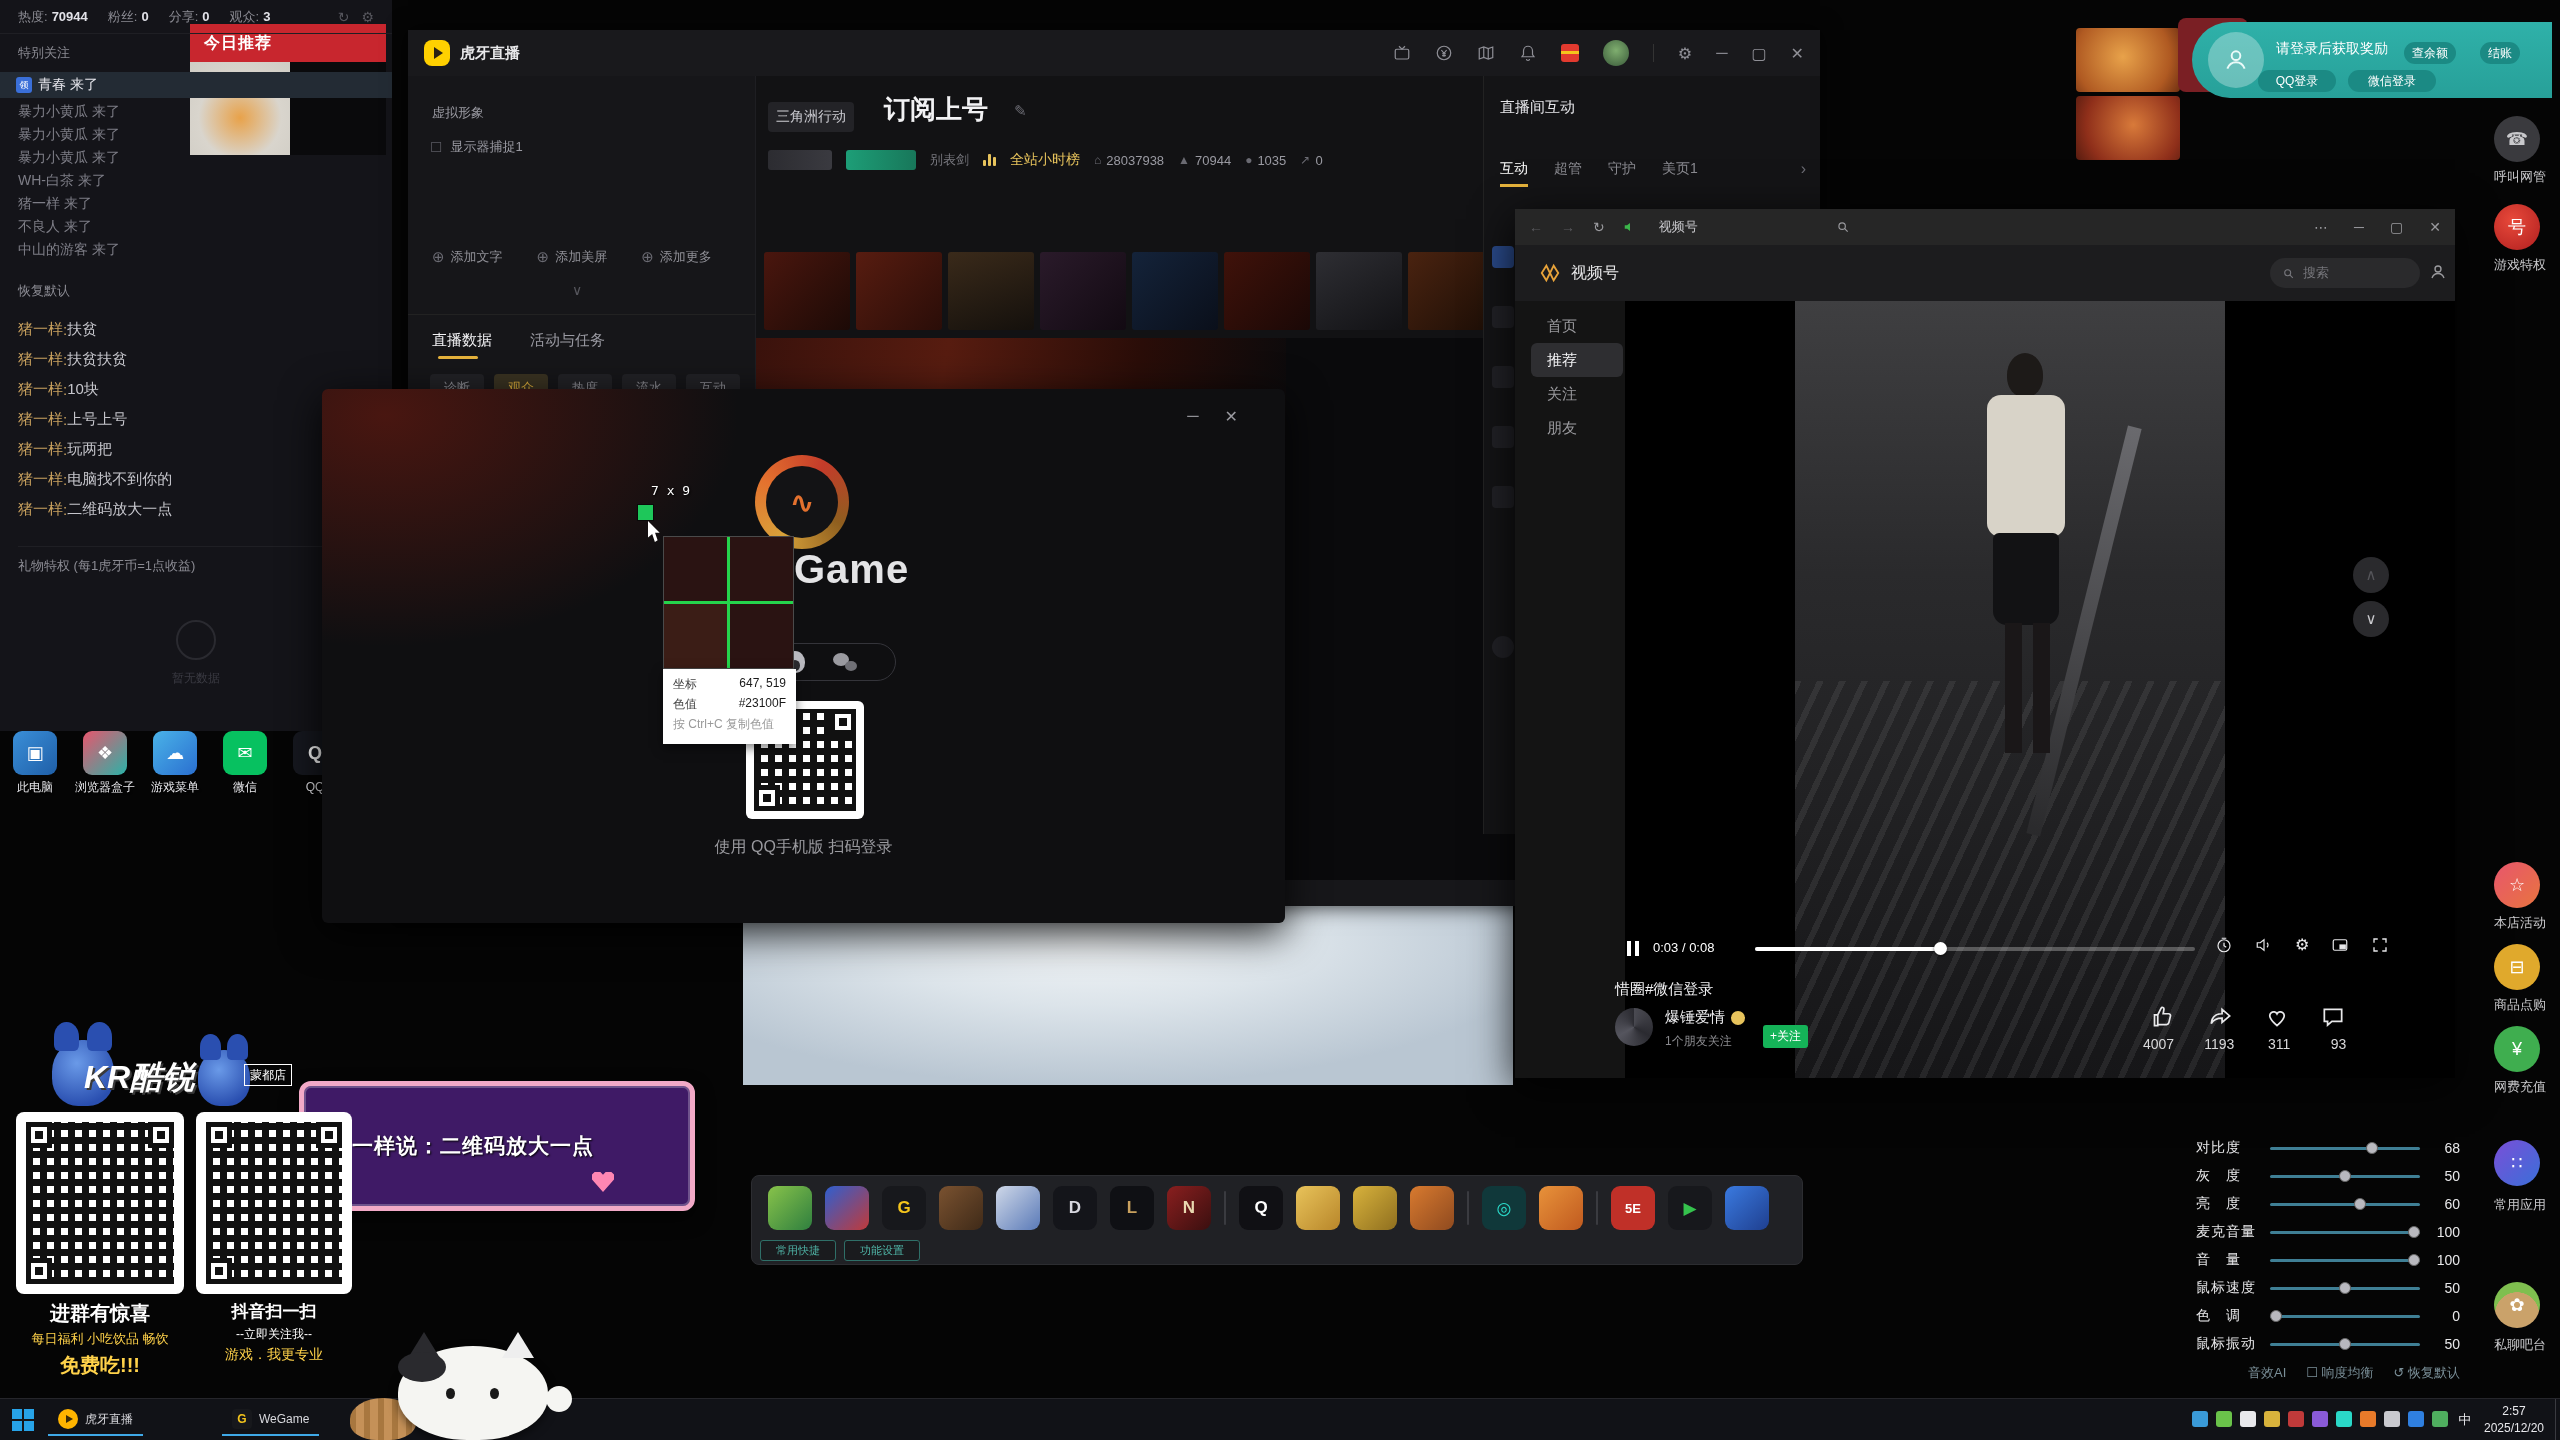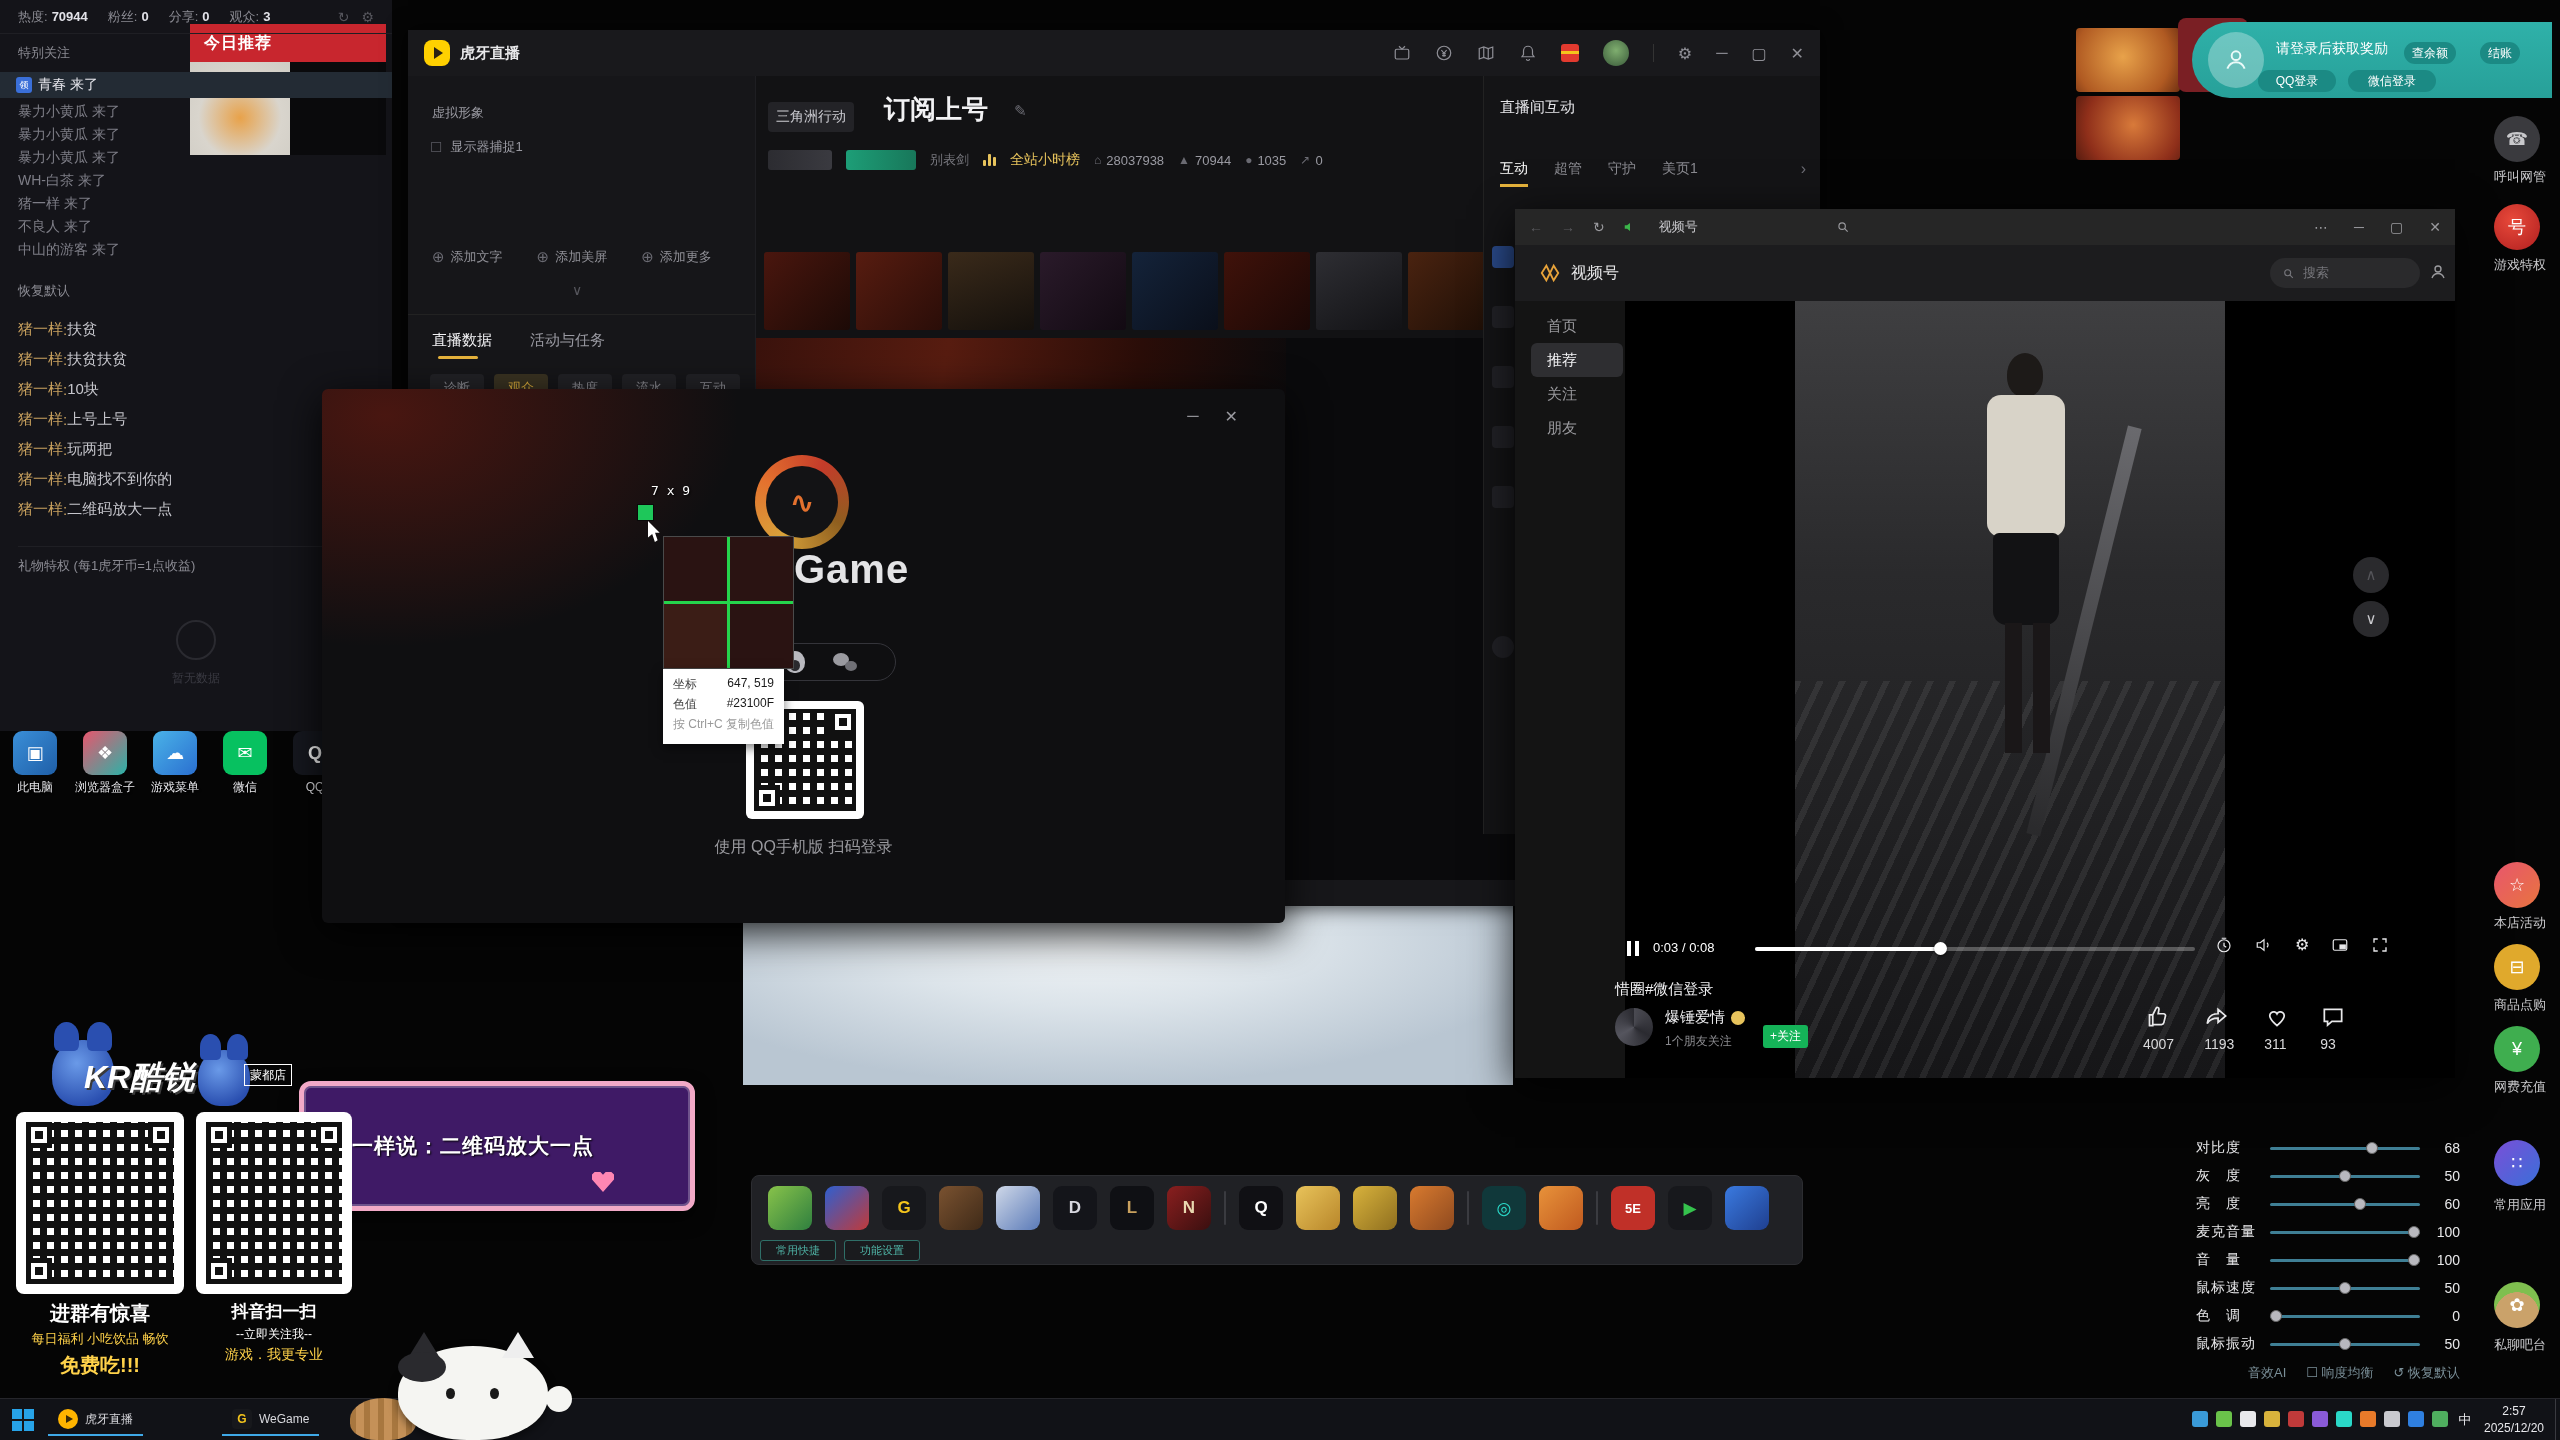--- a/index.html
+++ b/index.html
@@ -121,21 +121,21 @@
 .qrp .f b{position:absolute;left:4px;top:4px;width:8px;height:8px;background:#111}
 .qrp .tl{left:0;top:0}.qrp .tr{right:0;top:0}.qrp .bl{left:0;bottom:0}
 
 #pk-size{left:651px;top:483px;color:#fff;font-family:"DejaVu Sans Mono",monospace;font-size:13px;text-shadow:1px 1px 2px #000}
 #pk-sw{left:637px;top:504px;width:17px;height:17px;background:#1ec75a;border:1px solid #0a0a0a}
 #pk-cur{left:648px;top:521px;width:15px;height:21px;background:#fff;clip-path:polygon(0 0,0 78%,28% 62%,46% 100%,64% 92%,47% 56%,78% 56%);filter:drop-shadow(1px 1px 1px #000)}
 #pk-mag{left:663px;top:536px;width:131px;height:133px;background:#2a1312;border:1px solid #4a4a4a;overflow:hidden}
 #pk-mag .q{position:absolute;left:0;top:66px;width:65px;height:67px;background:#3b1d16}
 #pk-mag .cv{position:absolute;left:63px;top:0;width:3px;height:133px;background:#25d44c}
 #pk-mag .ch{position:absolute;left:0;top:64px;width:131px;height:3px;background:#25d44c}
-#pk-info{left:663px;top:669px;width:121px;height:75px;background:#fff;box-shadow:0 4px 10px rgba(0,0,0,.5);font-size:12px;padding:7px 10px}
+#pk-info{left:663px;top:669px;width:133px;height:75px;background:#fff;box-shadow:0 4px 10px rgba(0,0,0,.5);font-size:12px;padding:7px 10px}
 #pk-info .r{display:flex;justify-content:space-between;margin-bottom:3px;color:#444}
 #pk-info .v{color:#1a1a1a}
 #pk-info .hint{color:#9a9a9a}
 
 #ch{left:1515px;top:209px;width:940px;height:869px;background:#141414;box-shadow:0 10px 40px rgba(0,0,0,.85)}
 #ch .tbar{position:absolute;left:0;top:0;width:940px;height:36px;background:#262626;display:flex;align-items:center;padding:0 14px;gap:18px;color:#9a9a9e;font-size:14px}
 #ch .tbar .dim{color:#5a5a5e}
 #ch .tbar .tt{color:#c9c9cd;font-size:13px;margin-left:4px}
 #ch .tbar .win{margin-left:auto;display:flex;gap:26px;color:#9a9a9e}
 #ch .hdr{position:absolute;left:0;top:36px;width:940px;height:56px;background:#1c1c1e;display:flex;align-items:center;padding:0 24px}
@@ -164,21 +164,21 @@
 #ch .knob{position:absolute;left:179px;top:-5px;width:13px;height:13px;border-radius:50%;background:#fff;box-shadow:0 1px 3px rgba(0,0,0,.6)}
 #ch .rctl{position:absolute;left:700px;top:726px;display:flex;gap:22px;color:#e8e8ea;align-items:center}
 #ch .caption{position:absolute;left:100px;top:771px;color:#f0f0f2;font-size:15px}
 #ch .acct{position:absolute;left:100px;top:799px;display:flex;gap:12px}
 #ch .avat{width:38px;height:38px;border-radius:50%;background:conic-gradient(#4a4a52,#2a2a30,#55555e,#2a2a30)}
 #ch .nm{color:#f2f2f4;font-size:15px;display:flex;align-items:center;gap:6px}
 #ch .medal{width:14px;height:14px;border-radius:50%;background:#e7c35c}
 #ch .fr{color:#8a8a8e;font-size:12px;margin-top:6px}
 #ch .follow{position:absolute;left:248px;top:816px;background:#15b358;color:#fff;font-size:12px;border-radius:3px;padding:3px 7px}
 #ch .est{position:absolute;left:628px;top:795px;display:flex;gap:30px}
-#ch .est .c{display:flex;flex-direction:column;align-items:flex-start;gap:6px;color:#d8d8da;font-size:14px}
+#ch .est .c{display:flex;flex-direction:column;align-items:flex-end;gap:6px;color:#d8d8da;font-size:14px}
 
 #redblk{left:2178px;top:18px;width:70px;height:74px;background:#7a1f24;border-radius:8px}
 #pill{left:2192px;top:22px;width:360px;height:76px;background:linear-gradient(180deg,#2fb1a9,#27a099);border-radius:38px 0 0 38px}
 #pill .av{position:absolute;left:16px;top:10px;width:56px;height:56px;border-radius:50%;background:rgba(255,255,255,.3);display:flex;align-items:center;justify-content:center;color:#eafaf8}
 #pill .tx{position:absolute;left:84px;top:18px;color:#fff;font-size:14px}
 .pbtn{position:absolute;height:22px;border-radius:11px;background:#1b8a84;color:#fff;font-size:12px;display:flex;align-items:center;justify-content:center;gap:4px;padding:0 8px}
 
 .rlico{left:2494px;width:46px;height:46px;border-radius:50%;display:flex;align-items:center;justify-content:center;color:#fff;font-size:18px}
 .rllab{left:2478px;width:84px;text-align:center;color:#c9c9cc;font-size:13px}
 

